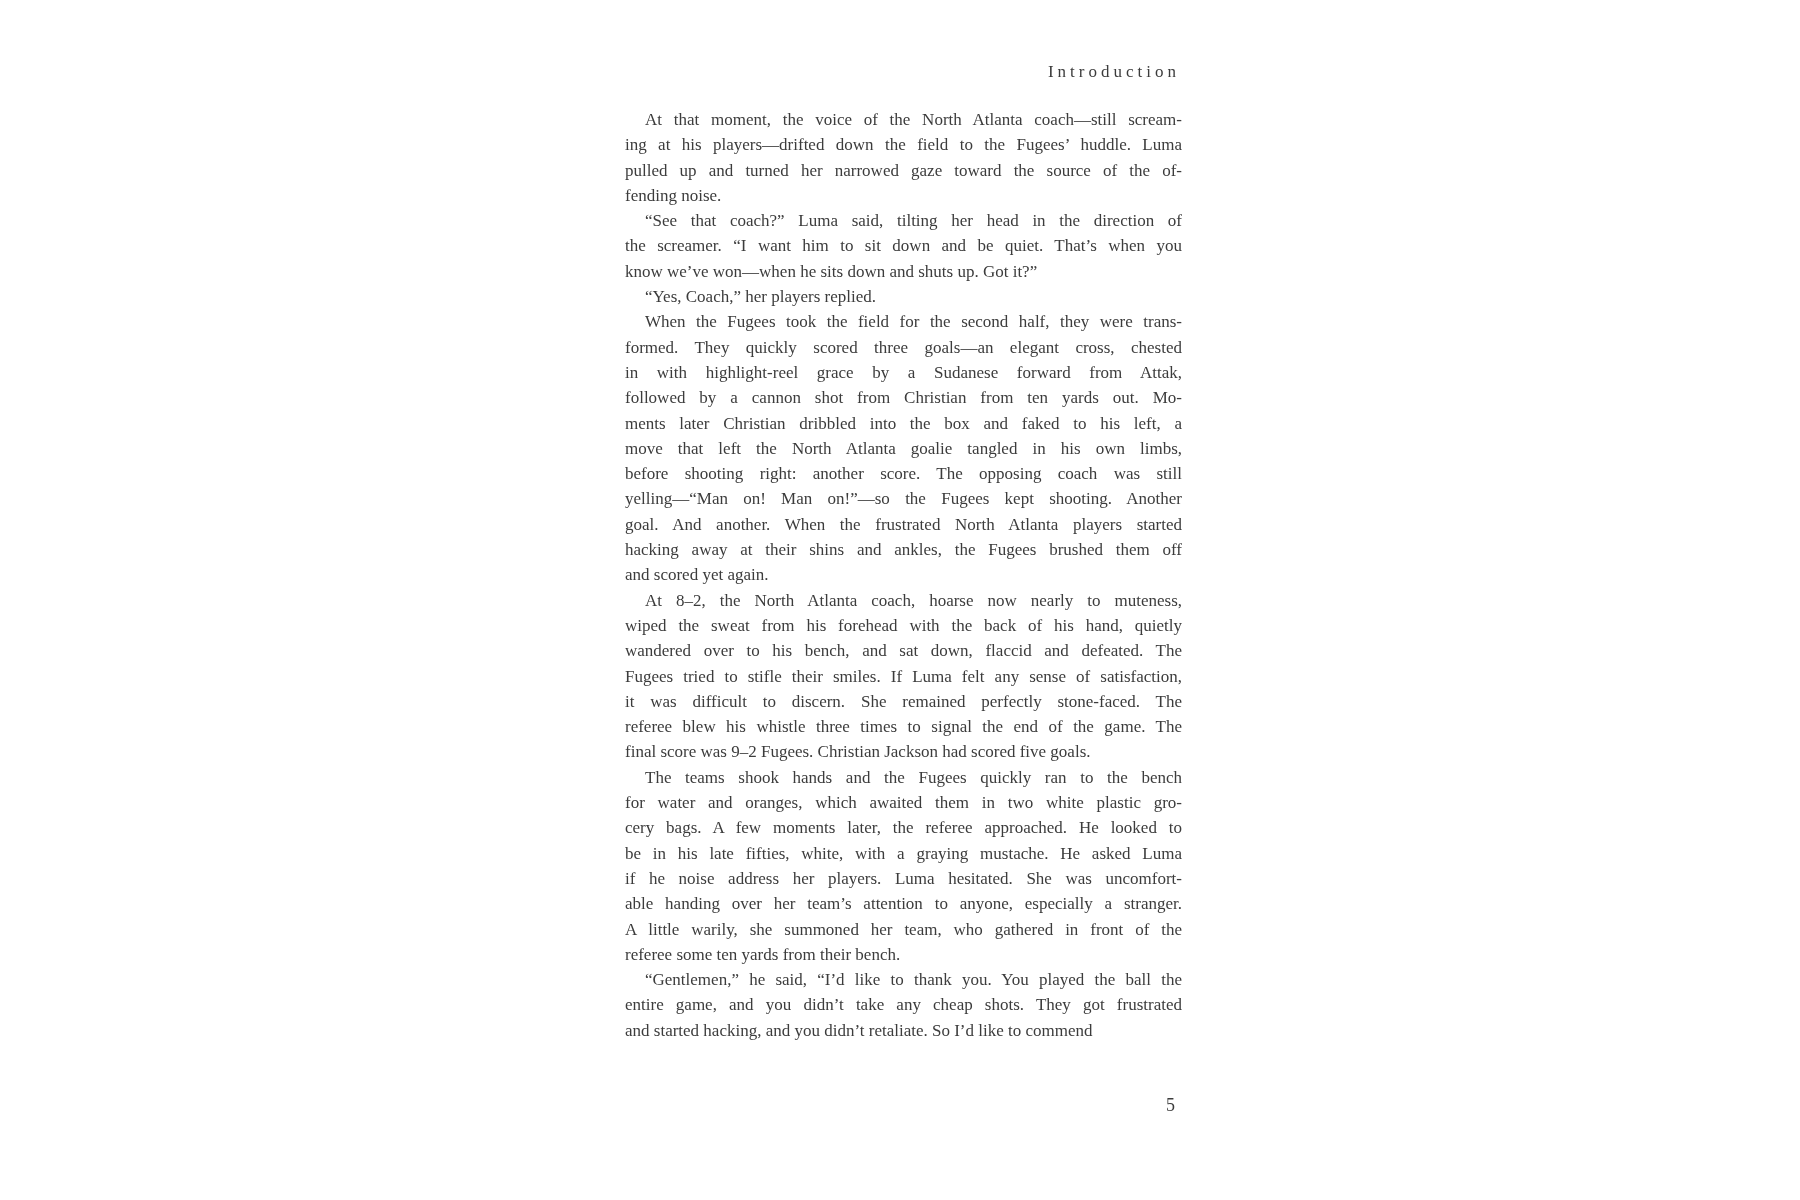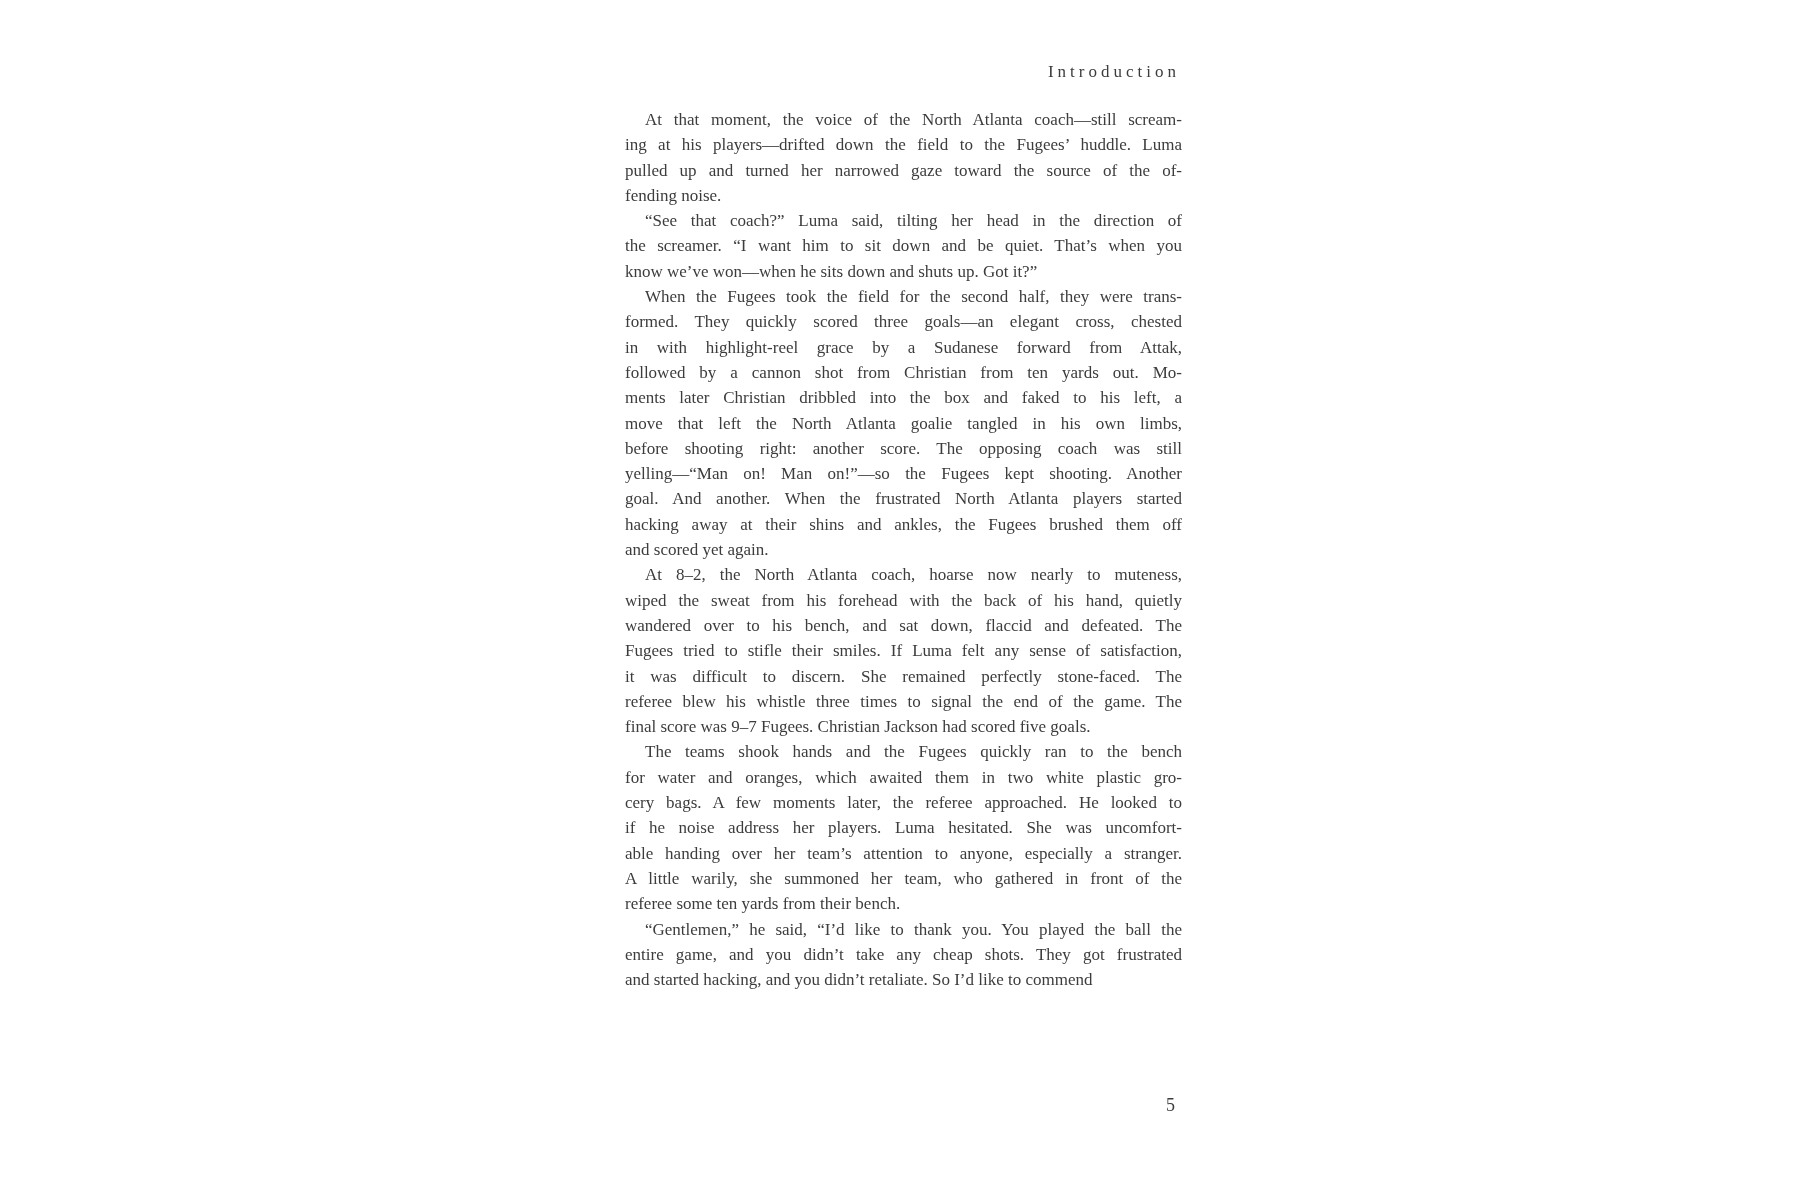--- a/index.html
+++ b/index.html
@@ -74,45 +74,49 @@
           <div class="line">ing at his players—drifted down the field to the Fugees’ huddle. Luma</div>
           <div class="line">pulled up and turned her narrowed gaze toward the source of the of-</div>
           <div class="line lastline">fending noise.</div>
         </div>
         <div class="para">
           <div class="line indent">“See that coach?” Luma said, tilting her head in the direction of</div>
           <div class="line">the screamer. “I want him to sit down and be quiet. That’s when you</div>
           <div class="line lastline">know we’ve won—when he sits down and shuts up. Got it?”</div>
         </div>
         <div class="para">
+          <div class="line indent lastline">“Yes, Coach,” her players replied.</div>
+        </div>
+        <div class="para">
           <div class="line indent">When the Fugees took the field for the second half, they were trans-</div>
           <div class="line">formed. They quickly scored three goals—an elegant cross, chested</div>
           <div class="line">in with highlight-reel grace by a Sudanese forward from Attak,</div>
           <div class="line">followed by a cannon shot from Christian from ten yards out. Mo-</div>
           <div class="line">ments later Christian dribbled into the box and faked to his left, a</div>
           <div class="line">move that left the North Atlanta goalie tangled in his own limbs,</div>
           <div class="line">before shooting right: another score. The opposing coach was still</div>
           <div class="line">yelling—“Man on! Man on!”—so the Fugees kept shooting. Another</div>
           <div class="line">goal. And another. When the frustrated North Atlanta players started</div>
           <div class="line">hacking away at their shins and ankles, the Fugees brushed them off</div>
           <div class="line lastline">and scored yet again.</div>
         </div>
         <div class="para">
           <div class="line indent">At 8–2, the North Atlanta coach, hoarse now nearly to muteness,</div>
           <div class="line">wiped the sweat from his forehead with the back of his hand, quietly</div>
           <div class="line">wandered over to his bench, and sat down, flaccid and defeated. The</div>
           <div class="line">Fugees tried to stifle their smiles. If Luma felt any sense of satisfaction,</div>
           <div class="line">it was difficult to discern. She remained perfectly stone-faced. The</div>
           <div class="line">referee blew his whistle three times to signal the end of the game. The</div>
-          <div class="line lastline">final score was 9–7 Fugees. Christian Jackson had scored five goals.</div>
+          <div class="line lastline">final score was 9–2 Fugees. Christian Jackson had scored five goals.</div>
         </div>
         <div class="para">
           <div class="line indent">The teams shook hands and the Fugees quickly ran to the bench</div>
           <div class="line">for water and oranges, which awaited them in two white plastic gro-</div>
           <div class="line">cery bags. A few moments later, the referee approached. He looked to</div>
+          <div class="line">be in his late fifties, white, with a graying mustache. He asked Luma</div>
           <div class="line">if he noise address her players. Luma hesitated. She was uncomfort-</div>
           <div class="line">able handing over her team’s attention to anyone, especially a stranger.</div>
           <div class="line">A little warily, she summoned her team, who gathered in front of the</div>
           <div class="line lastline">referee some ten yards from their bench.</div>
         </div>
         <div class="para">
           <div class="line indent">“Gentlemen,” he said, “I’d like to thank you. You played the ball the</div>
           <div class="line">entire game, and you didn’t take any cheap shots. They got frustrated</div>
           <div class="line lastline">and started hacking, and you didn’t retaliate. So I’d like to commend</div>
         </div>

